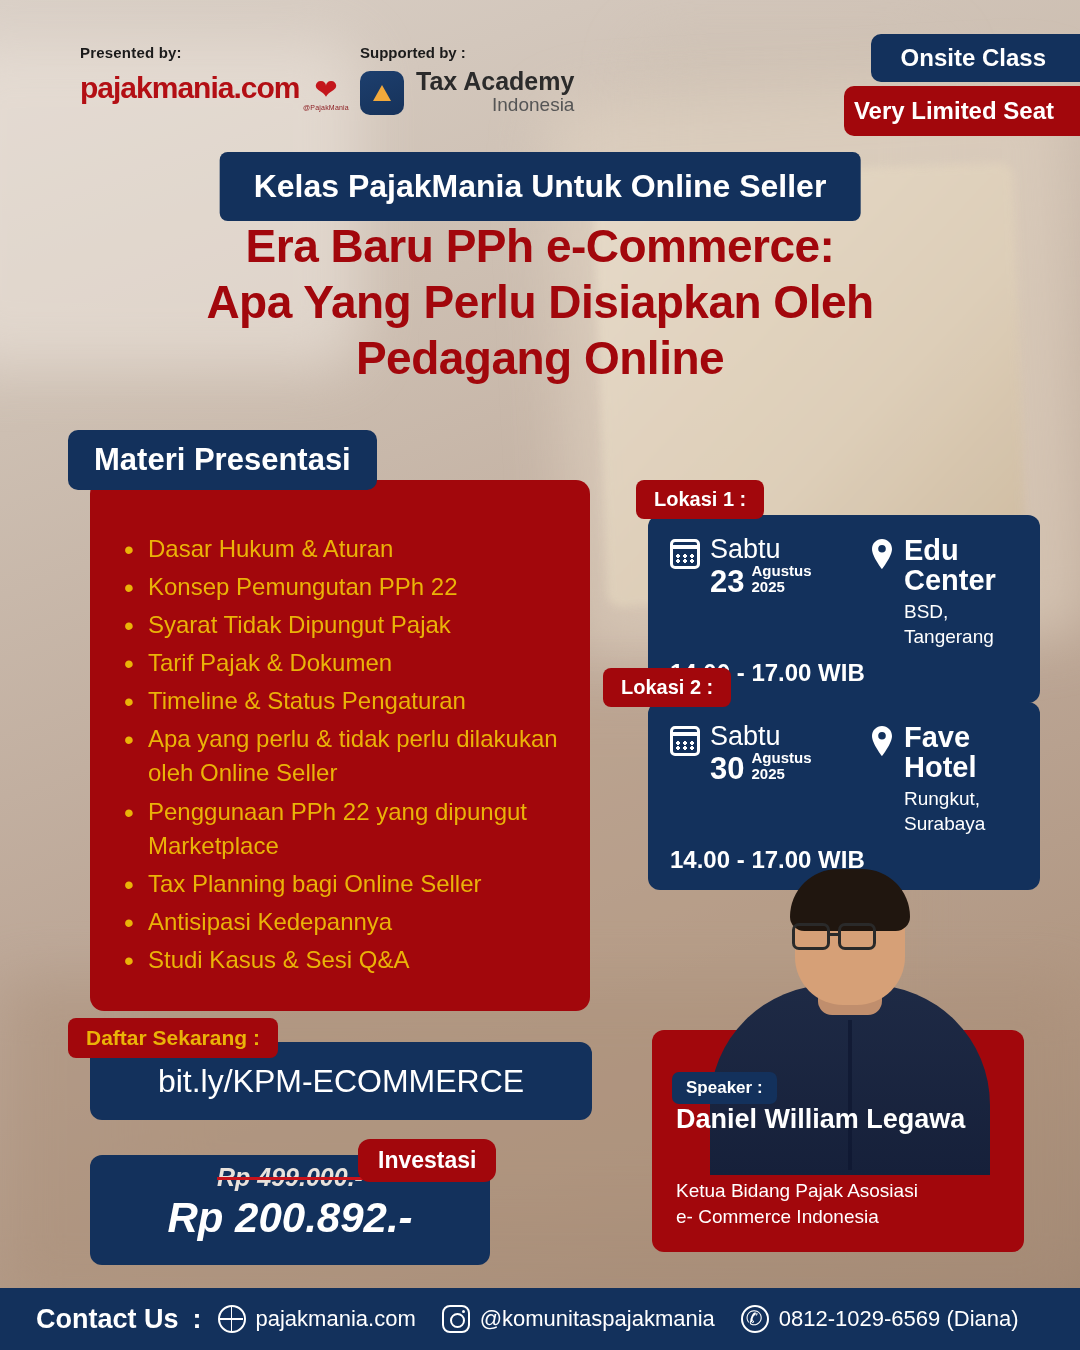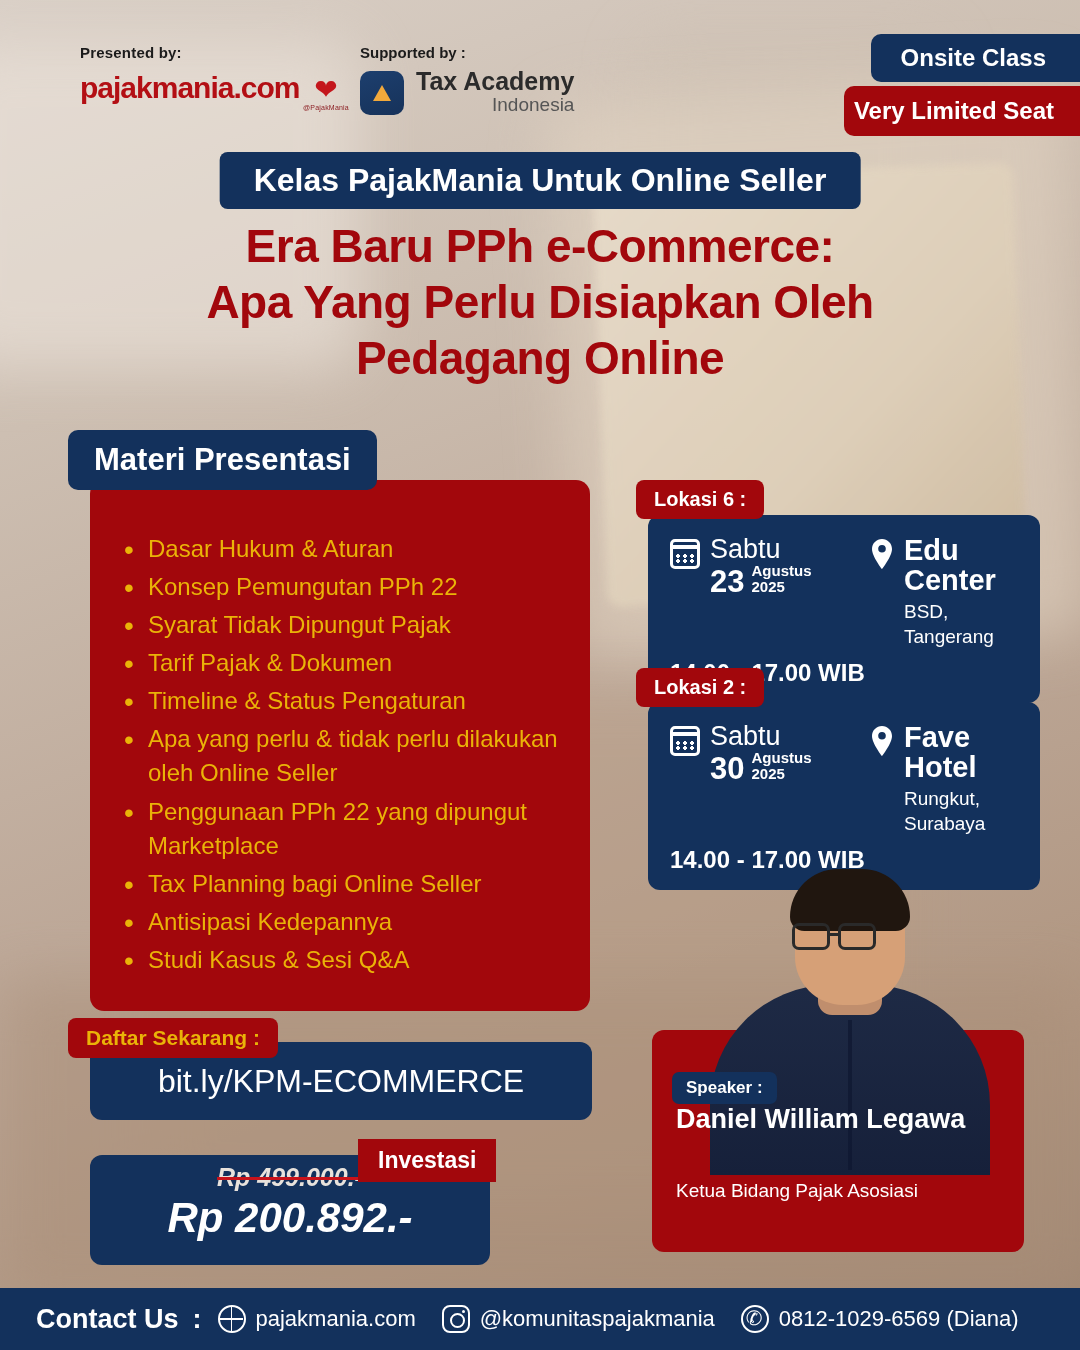--- a/index.html
+++ b/index.html
@@ -59,21 +59,21 @@
   .badge-limited {
     position: absolute; right: 0; top: 52px; background: #a2070c; color: #fff;
     font-size: 24px; font-weight: bold; padding: 11px 26px 11px 10px;
     border-top-left-radius: 10px; border-bottom-left-radius: 10px;
   }
 
   
   .kelas {
     position: absolute; left: 50%; transform: translateX(-50%); top: 152px;
     background: #13315c; color: #fff; font-size: 32px; font-weight: bold;
-    padding: 10px 34px; border-radius: 8px; white-space: nowrap;
+    padding: 16px 34px; border-radius: 8px; white-space: nowrap;
   }
   .headline {
     position: absolute; top: 218px; left: 0; width: 100%;
     text-align: center; color: #a2070c; font-weight: bold;
     font-size: 46px; line-height: 1.22; letter-spacing: -.5px;
   }
 
   
   .materi-tab {
     position: absolute; left: 68px; top: 430px; background: #13315c; color: #fff;
@@ -91,21 +91,21 @@
   .materi-box li::before {
     content: "•"; position: absolute; left: 8px; top: -2px; font-size: 28px;
   }
 
   
   .lok-tab {
     position: absolute; background: #a2070c; color: #fff; font-size: 20px;
     font-weight: bold; padding: 8px 18px; border-radius: 8px; z-index: 7;
   }
   .lok1-tab { left: 636px; top: 480px; }
-  .lok2-tab { left: 636px; top: 668px; }
+  .lok2-tab { left: 603px; top: 668px; }
   .lok-box {
     position: absolute; width: 392px; background: #13315c; border-radius: 12px;
     padding: 20px 22px 16px 22px; z-index: 6; color: #fff;
   }
   .lok1-box { left: 648px; top: 515px; }
   .lok2-box { left: 648px; top: 702px; }
   .lok-row { display: flex; align-items: flex-start; gap: 10px; }
   .cal-icon {
     width: 30px; height: 30px; border: 3px solid #fff; border-radius: 5px;
     position: relative; flex: none; margin-top: 4px;
@@ -142,21 +142,21 @@
   .daftar-box {
     position: absolute; left: 90px; top: 1042px; width: 502px; height: 78px;
     background: #13315c; border-radius: 12px; z-index: 6;
     display: flex; align-items: center; justify-content: center;
   }
   .daftar-link { color: #fff; font-size: 32px; }
 
   
   .inv-tab {
     position: absolute; left: 358px; top: 1139px; background: #a2070c; color: #fff;
-    font-size: 23px; font-weight: bold; padding: 8px 20px; border-radius: 0; z-index: 7;
+    font-size: 23px; font-weight: bold; padding: 8px 20px; border-radius: 12px; z-index: 7;
   }
   .price-box {
     position: absolute; left: 90px; top: 1155px; width: 400px; height: 110px;
     background: #13315c; border-radius: 12px; z-index: 6; text-align: center;
     padding-top: 8px;
   }
   .price-old {
     font-size: 25px; font-weight: bold; font-style: italic; color: #e8e2dc;
     text-decoration: line-through; text-decoration-color: #c8121a; text-decoration-thickness: 3px;
   }
@@ -273,21 +273,21 @@
         <li>Tarif Pajak &amp; Dokumen</li>
         <li>Timeline &amp; Status Pengaturan</li>
         <li>Apa yang perlu &amp; tidak perlu dilakukan oleh Online Seller</li>
         <li>Penggunaan PPh 22 yang dipungut Marketplace</li>
         <li>Tax Planning bagi Online Seller</li>
         <li>Antisipasi Kedepannya</li>
         <li>Studi Kasus &amp; Sesi Q&amp;A</li>
       </ul>
     </div>
 
-    <div class="lok-tab lok1-tab">Lokasi 6 :</div>
+    <div class="lok-tab lok1-tab">Lokasi 1 :</div>
     <div class="lok-box lok1-box">
       <div class="lok-row">
         <div class="cal-icon"></div>
         <div class="date-block">
           <div class="date-day-name">Sabtu</div>
           <div class="date-line">
             <div class="date-num">23</div>
             <div class="date-my">
               <div>Agustus</div>
               <div>2025</div>
@@ -349,20 +349,21 @@
       <div class="ph-head"></div>
       <div class="ph-hair"></div>
       <div class="ph-glass-l"></div>
       <div class="ph-glass-r"></div>
       <div class="ph-glass-bridge"></div>
     </div>
     <div class="spk-tab">Speaker :</div>
     <div class="spk-name">Daniel William Legawa</div>
     <div class="spk-role">
       <div>Ketua Bidang Pajak Asosiasi</div>
+      <div>e- Commerce Indonesia</div>
     </div>
 
     <div class="footer">
       <div class="contact-label">Contact Us</div>
       <div class="contact-colon">:</div>
 
       <div class="c-item">
         <div class="ic-circle ic-globe"></div>
         <span class="txt">pajakmania.com</span>
       </div>

